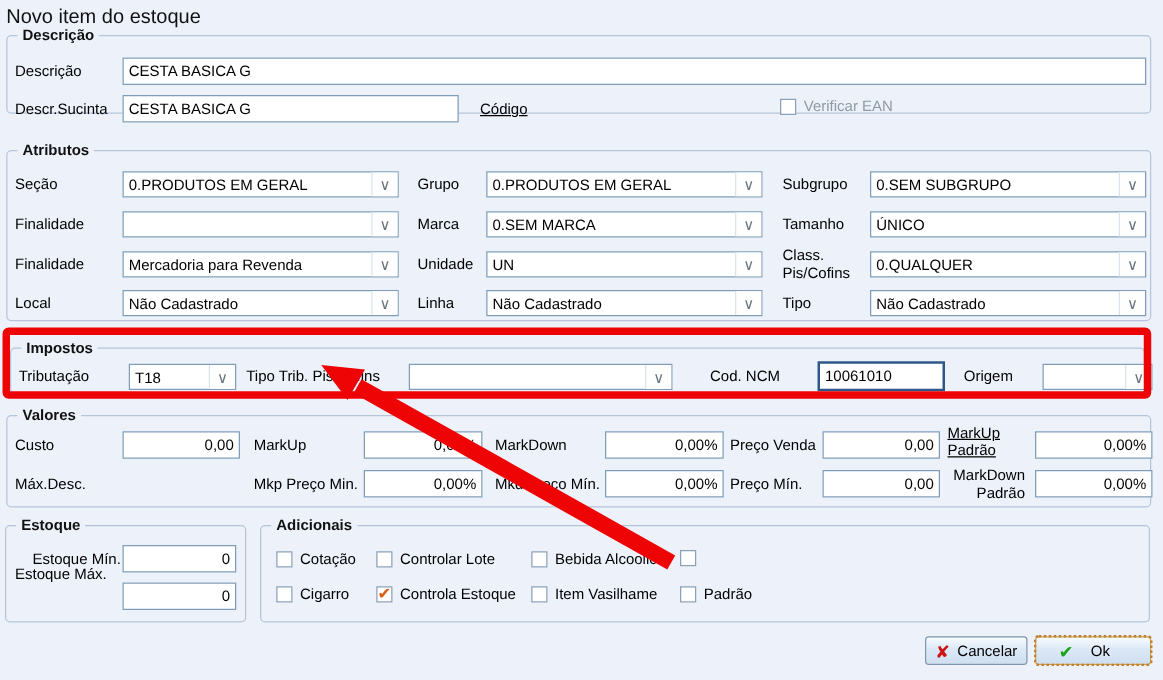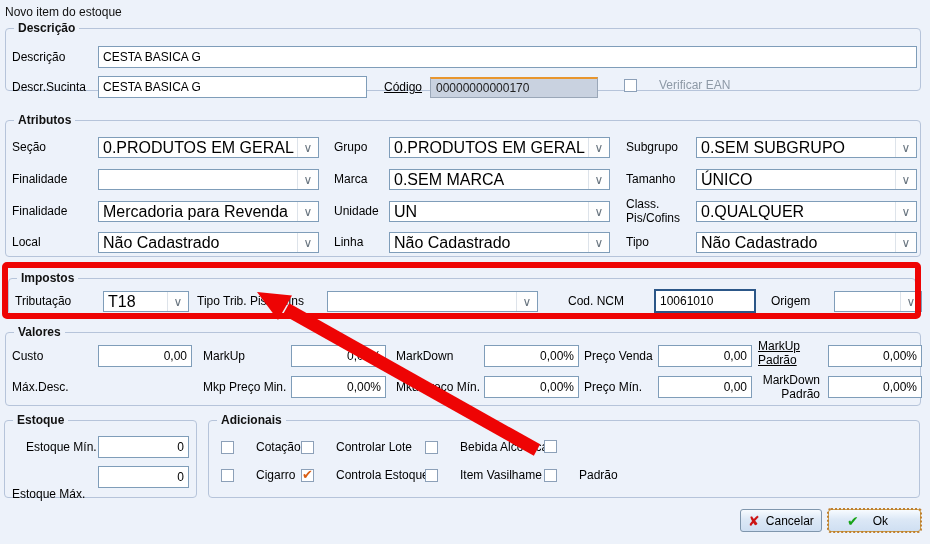--- a/index.html
+++ b/index.html
@@ -1,38 +1,38 @@
 <!DOCTYPE html>
 <html><head>
 <meta charset="utf-8">
 <style>
   html,body{margin:0;padding:0;}
   body{width:930px;height:544px;position:relative;background:#edf2fa;
        font-family:"Liberation Sans","DejaVu Sans",sans-serif;font-size:12px;color:#000;overflow:hidden;}
-  .win-title{position:absolute;left:5px;top:5px;font-size:12px;color:#111;}
+  .win-title{position:absolute;left:5px;top:5px;font-size:16px;color:#111;}
   .grp{position:absolute;border:1px solid #b6c4da;border-radius:4px;box-sizing:border-box;}
   .grp-title{position:absolute;top:-8px;left:8px;background:#edf2fa;padding:0 4px;
              font-weight:bold;font-size:12px;color:#111;white-space:nowrap;}
   .lbl{position:absolute;font-size:12px;line-height:14px;white-space:nowrap;color:#000;}
   .lbl.wrap{white-space:normal;}
   .lbl.dis{color:#8d99a6;}
   .link{text-decoration:underline;cursor:pointer;}
   .tinput{position:absolute;height:22px;background:#fff;border:1px solid #7f9db9;box-sizing:border-box;
           display:flex;align-items:center;padding:0 4px;font-size:12px;white-space:nowrap;overflow:hidden;}
   .tinput.num{justify-content:flex-end;}
   .tinput.focus{border:2px solid #2c5788;}
   .codebox{position:absolute;height:21px;background:#c9d2e0;border:1px solid #9aa7b8;border-top:2px solid #e8962e;
            box-sizing:border-box;display:flex;align-items:center;padding:0 5px;font-size:12px;color:#222;}
   .combo{position:absolute;height:21px;background:#fff;border:1px solid #7f9db9;box-sizing:border-box;
          display:flex;align-items:stretch;cursor:default;}
-  .combo .val{flex:1;display:flex;align-items:center;padding-left:4px;font-size:16px;
+  .combo .val{flex:1;display:flex;align-items:center;padding-left:4px;font-size:12px;
               white-space:nowrap;overflow:hidden;}
   .combo .btn{width:20px;border-left:1px solid #dde3ea;display:flex;align-items:center;justify-content:center;
               color:#68747f;font-size:12px;background:#fefefe;}
-  .cb{position:absolute;display:flex;align-items:center;gap:22px;font-size:12px;white-space:nowrap;}
+  .cb{position:absolute;display:flex;align-items:center;gap:6px;font-size:12px;white-space:nowrap;}
   .cb .box{width:13px;height:13px;background:#fff;border:1px solid #8ca0b8;box-sizing:border-box;
            position:relative;flex:none;}
   .cb .tick{display:none;position:absolute;left:0;top:-3px;color:#d95e14;font-size:13px;font-weight:bold;}
   .cb.on .tick{display:block;}
   .hl-rect{position:absolute;left:2px;top:262px;width:919px;height:57px;border:6px solid #ee0404;
            border-radius:5px;box-sizing:border-box;pointer-events:none;z-index:40;}
   .arrow-svg{position:absolute;left:0;top:0;pointer-events:none;z-index:45;}
   .btn-dlg{position:absolute;height:23px;border:1px solid #7f96ad;border-radius:3px;box-sizing:border-box;
            background:linear-gradient(#f7fbff,#dce8f6 45%,#cfdff2);display:flex;align-items:center;
            justify-content:center;gap:6px;font-size:12px;cursor:pointer;}
@@ -49,23 +49,20 @@
   <span class="grp-title">Descrição</span>
   <span class="lbl" style="left:6px;top:21px;">Descrição</span>
   <div class="tinput" style="left:92px;top:17px;width:819px;">
     <span>CESTA BASICA G</span>
   </div>
   <span class="lbl" style="left:6px;top:51px;">Descr.Sucinta</span>
   <div class="tinput" style="left:92px;top:47px;width:269px;">
     <span>CESTA BASICA G</span>
   </div>
   <span class="lbl link" style="left:378px;top:51px;">Código</span>
-  <div class="codebox" style="left:424px;top:48px;width:168px;">
-    <span>00000000000170</span>
-  </div>
   <div class="cb" style="left:618px;top:49px;">
     <span class="box"></span>
     <span class="lbl dis" style="position:static;">Verificar EAN</span>
   </div>
 </div>
 
 <div class="grp" style="left:5px;top:120px;width:916px;height:137px;">
   <span class="grp-title">Atributos</span>
 
   <span class="lbl" style="left:6px;top:19px;">Seção</span>
@@ -198,21 +195,21 @@
     <span>0,00%</span>
   </div>
 </div>
 
 <div class="grp" style="left:4px;top:420px;width:193px;height:78px;">
   <span class="grp-title">Estoque</span>
   <span class="lbl" style="left:21px;top:19px;">Estoque Mín.</span>
   <div class="tinput num" style="left:93px;top:15px;width:91px;">
     <span>0</span>
   </div>
-  <span class="lbl" style="left:7px;top:66px;text-align:center;">Estoque Máx.</span>
+  <span class="lbl" style="left:7px;top:31px;text-align:center;">Estoque Máx.</span>
   <div class="tinput num" style="left:93px;top:45px;width:91px;">
     <span>0</span>
   </div>
 </div>
 
 <div class="grp" style="left:208px;top:420px;width:712px;height:78px;">
   <span class="grp-title">Adicionais</span>
 
   <div class="cb" style="left:12px;top:19px;">
     <span class="box"></span>

